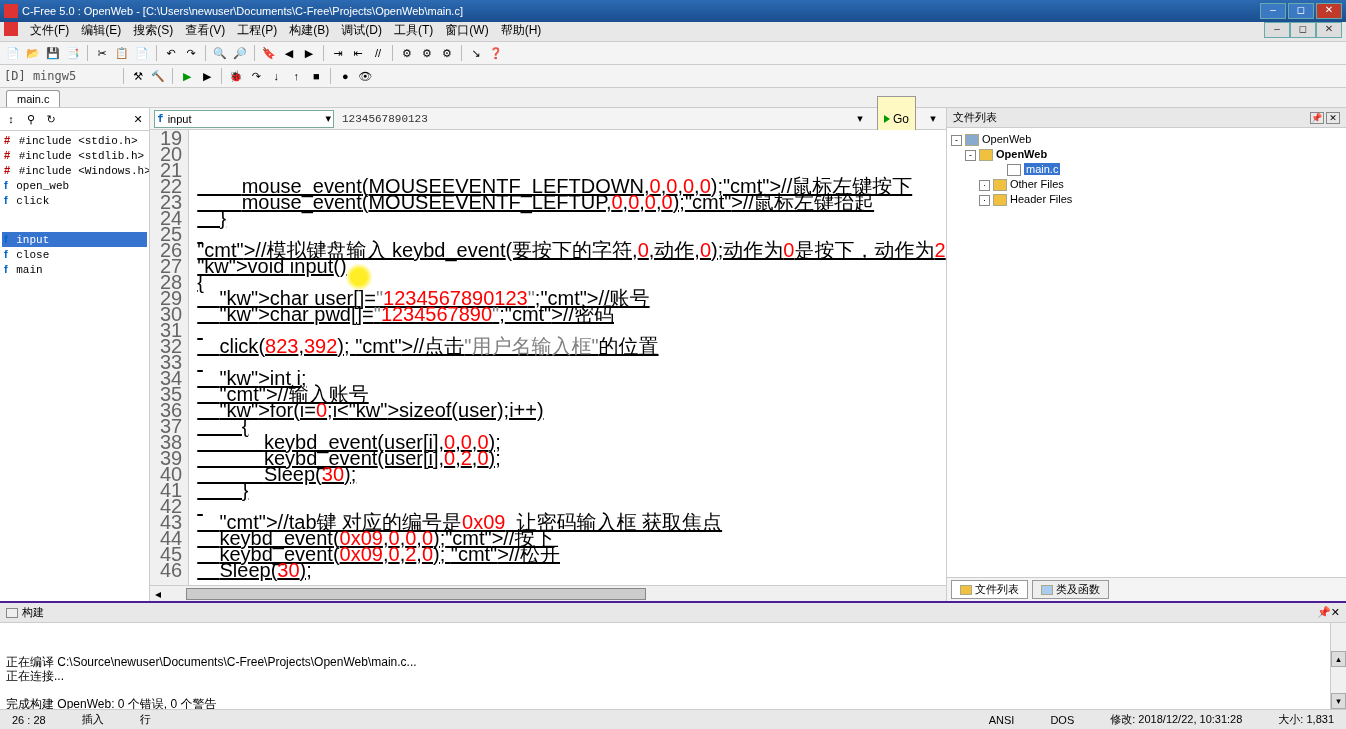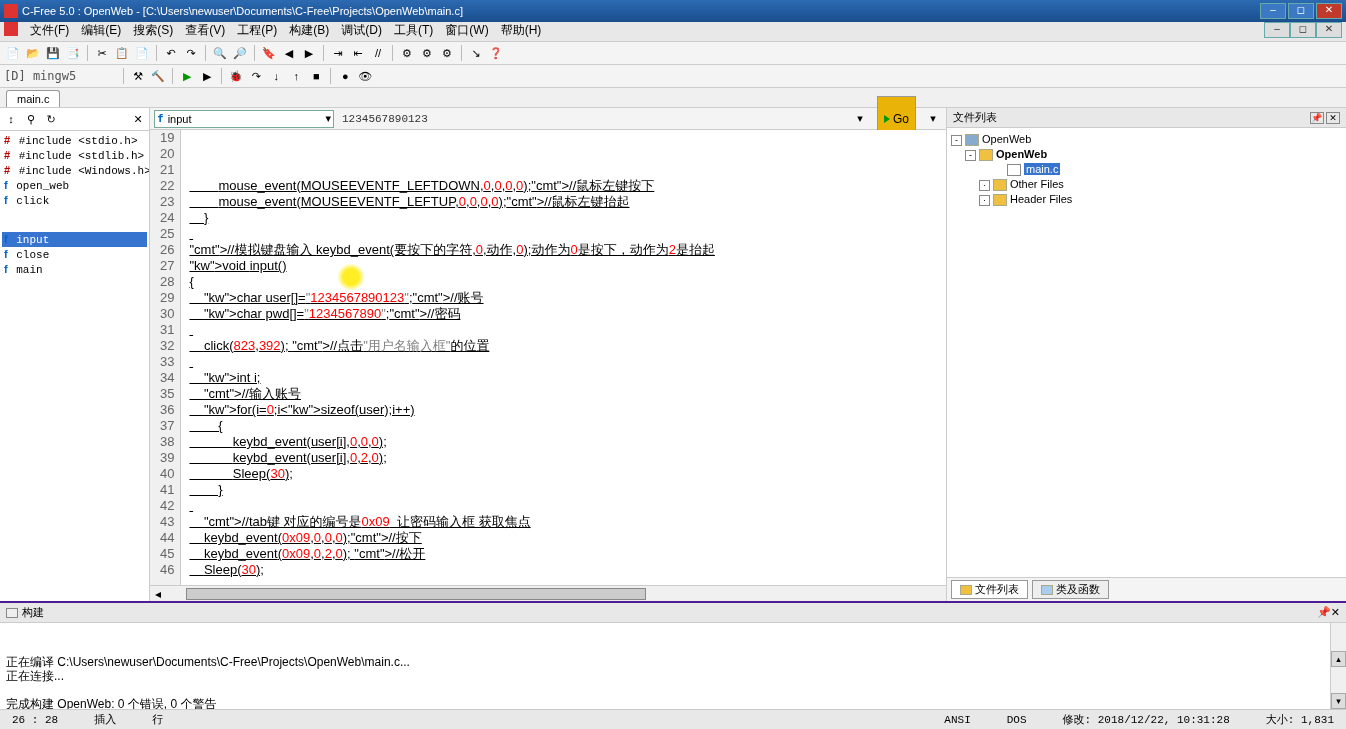--- a/index.html
+++ b/index.html
@@ -23,24 +23,24 @@
 .outline-list { flex: 1; overflow: auto; padding: 2px; }
 .outline-item { padding: 1px 2px; font-size: 11px; font-family: "Courier New", monospace; white-space: nowrap; cursor: pointer; }
 .outline-item.selected { background: #3774d0; color: #fff; margin-top: 24px; }
 .outline-item .glyph { color: #b00; font-weight: bold; margin-right: 2px; }
 .outline-item .glyph.blue { color: #06c; }
 .editor-area { flex: 1; display: flex; flex-direction: column; min-width: 0; }
 .symbolbar { border-bottom: 1px solid #ccc; background: #f4f4f4; height: 22px; display: flex; align-items: center; padding: 0 4px; gap: 8px; }
 .symbolbar select, .symbolbar .combo { border: 1px solid #7a9; background: #fff; height: 18px; font-size: 11px; padding: 0 2px; }
 .combo { display: inline-flex; align-items: center; min-width: 180px; }
 .symbolbar .info { flex: 1; color: #333; font-size: 11px; font-family: "Courier New", monospace; }
-.gobtn { background: #eab308; border: 1px solid #999; padding: 15px 6px; cursor: pointer; display: flex; align-items: center; gap: 3px; }
+.gobtn { background: #fef9c3; border: 1px solid #999; padding: 15px 6px; cursor: pointer; display: flex; align-items: center; gap: 3px; }
 .gobtn::before { content: ""; width: 0; height: 0; border-left: 6px solid #090; border-top: 4px solid transparent; border-bottom: 4px solid transparent; }
 .editor { flex: 1; overflow: auto; background: #fff; position: relative; }
-.code { font-family: Consolas, "Courier New", monospace; font-size: 13px; line-height: 16px; display: flex; }
+.code { font-family: Consolas, "Courier New", monospace; font-size: 20px; line-height: 16px; display: flex; }
 .gutter { background: #f0f0f0; border-right: 1px solid #ccc; text-align: right; padding: 0 6px 0 10px; color: #666; user-select: none; }
 .gutter .ln { height: 16px; }
 .codebody { padding-left: 8px; flex: 1; white-space: pre; position: relative; }
 .codeline { height: 16px; text-decoration: underline; }
 .str { color: #808080; }
 .num { color: #ff0000; }
 .fn { color: #000; }
 .highlight-cursor { position: absolute; width: 28px; height: 28px; background: radial-gradient(circle, rgba(255,235,0,0.85) 40%, rgba(255,235,0,0) 70%); border-radius: 50%; pointer-events: none; }
 .hscroll { height: 16px; background: #f0f0f0; border-top: 1px solid #ccc; display: flex; align-items: center; }
 .hscroll .thumb { height: 12px; background: #ccc; border: 1px solid #888; margin-left: 20px; width: 460px; }
@@ -61,21 +61,21 @@
 .bottom-tabs { border-top: 1px solid #ccc; background: #f4f4f4; padding: 2px 4px; display: flex; gap: 4px; }
 .btab { border: 1px solid #999; background: #eee; padding: 1px 8px; font-size: 11px; cursor: pointer; display: flex; align-items: center; gap: 3px; }
 .btab.active { background: #fff; }
 .btab .ticon { width: 12px; height: 10px; background: #f0c040; border: 1px solid #aa8; }
 .build-panel { border-top: 2px solid #4c1d95; }
 .build-title { background: #e8e8e8; border-bottom: 1px solid #ccc; padding: 2px 6px; font-size: 11px; display: flex; align-items: center; }
 .build-output { font-family: "Courier New", SimSun, monospace; font-size: 12px; padding: 4px 6px; background: #fff; height: 86px; overflow: auto; white-space: pre-wrap; line-height: 14px; position: relative; }
 .build-scroll { position: absolute; right: 0; top: 0; bottom: 0; width: 16px; background: #f0f0f0; border-left: 1px solid #ccc; }
 .build-scroll .arrow { height: 16px; background: #ddd; border: 1px solid #aaa; text-align: center; font-size: 9px; line-height: 14px; }
 .statusbar { background: #e8e8e8; border-top: 1px solid #ccc; height: 20px; display: flex; align-items: center; font-size: 11px; padding: 0 4px; gap: 20px; }
-.statusbar .cell { padding: 0 8px; font-family: Liberation Mono, monospace; }
+.statusbar .cell { padding: 0 8px; }
 .statusbar .spacer { flex: 1; }
 .label-txt { color: #555; font-family: SimSun, monospace; }
 </style>
 </head>
 <body>
 
 <div class="titlebar">
   <div class="icon"></div>
   <div class="title">C-Free 5.0 : OpenWeb - [C:\Users\newuser\Documents\C-Free\Projects\OpenWeb\main.c]</div>
   <div class="winbtns">
@@ -261,21 +261,21 @@
 
 <div class="build-panel">
   <div class="build-title">
     <span style="width:12px;height:10px;background:#eee;border:1px solid #888;margin-right:4px"></span>
     <span>构建</span>
     <span class="spacer" style="flex:1"></span>
     <span class="pbtn">📌</span>
     <span class="pbtn">✕</span>
   </div>
   <div class="build-output">
-    <div id="buildlines"><div>正在编译 C:\Users\newuser\Documents\C-Free\Projects\OpenWeb\main.c...</div><div>正在连接...</div><div>&nbsp;</div><div>完成构建 OpenWeb: 0 个错误, 0 个警告</div></div>
+    <div id="buildlines"><div>正在编译 C:\Source\newuser\Documents\C-Free\Projects\OpenWeb\main.c...</div><div>正在连接...</div><div>&nbsp;</div><div>完成构建 OpenWeb: 0 个错误, 0 个警告</div></div>
     <div class="build-scroll">
       <div class="arrow">▴</div>
       <div style="flex:1"></div>
       <div class="arrow" style="position:absolute;bottom:0;left:0;right:0">▾</div>
     </div>
   </div>
 </div>
 
 <div class="statusbar">
   <span class="cell">26 : 28</span>

